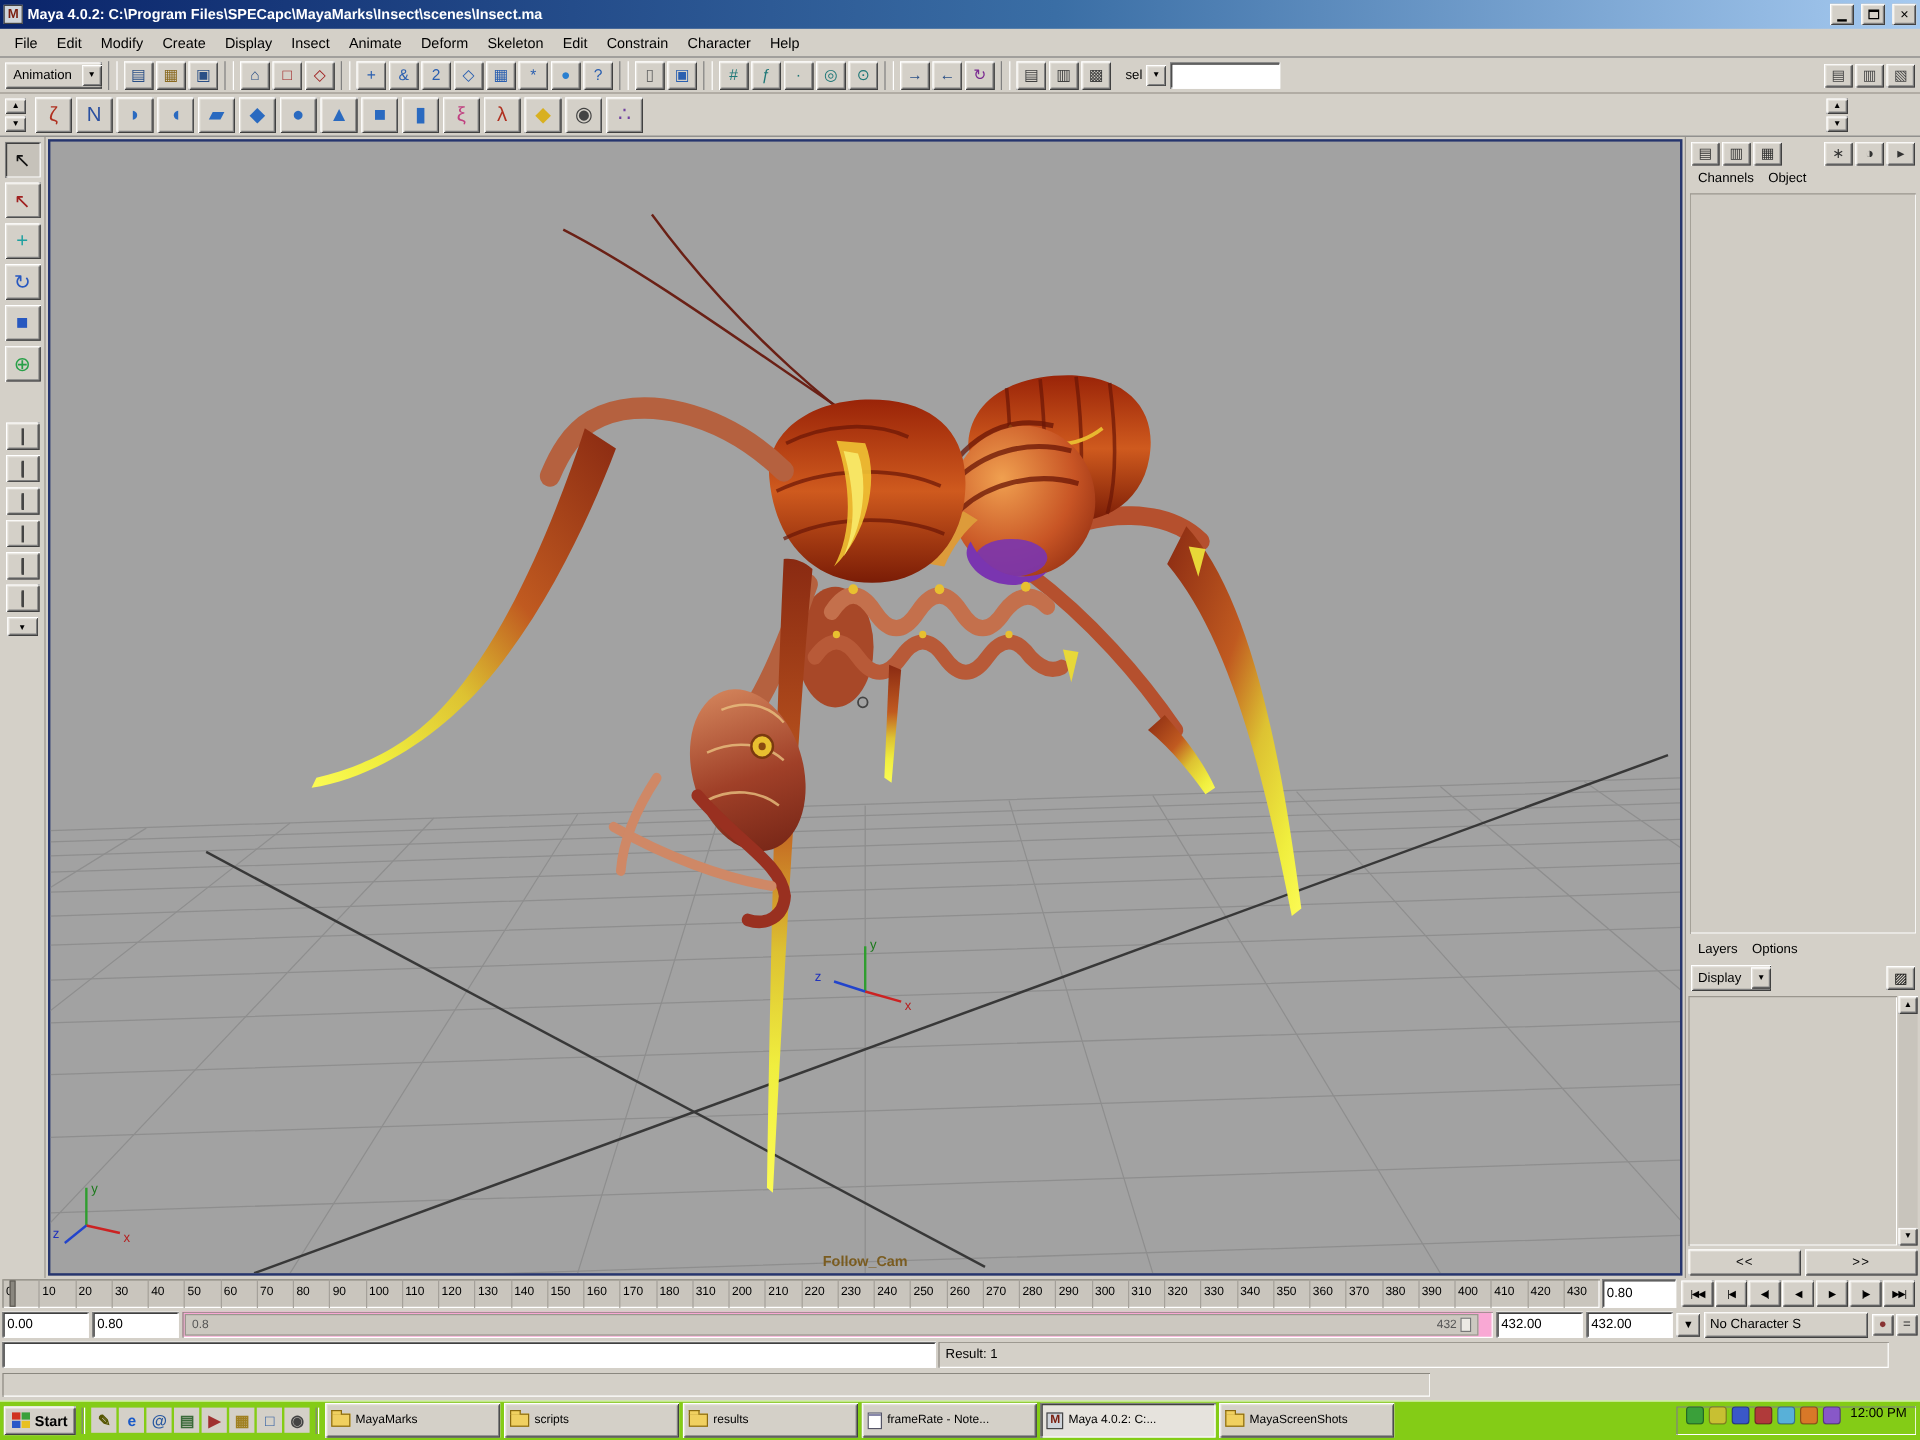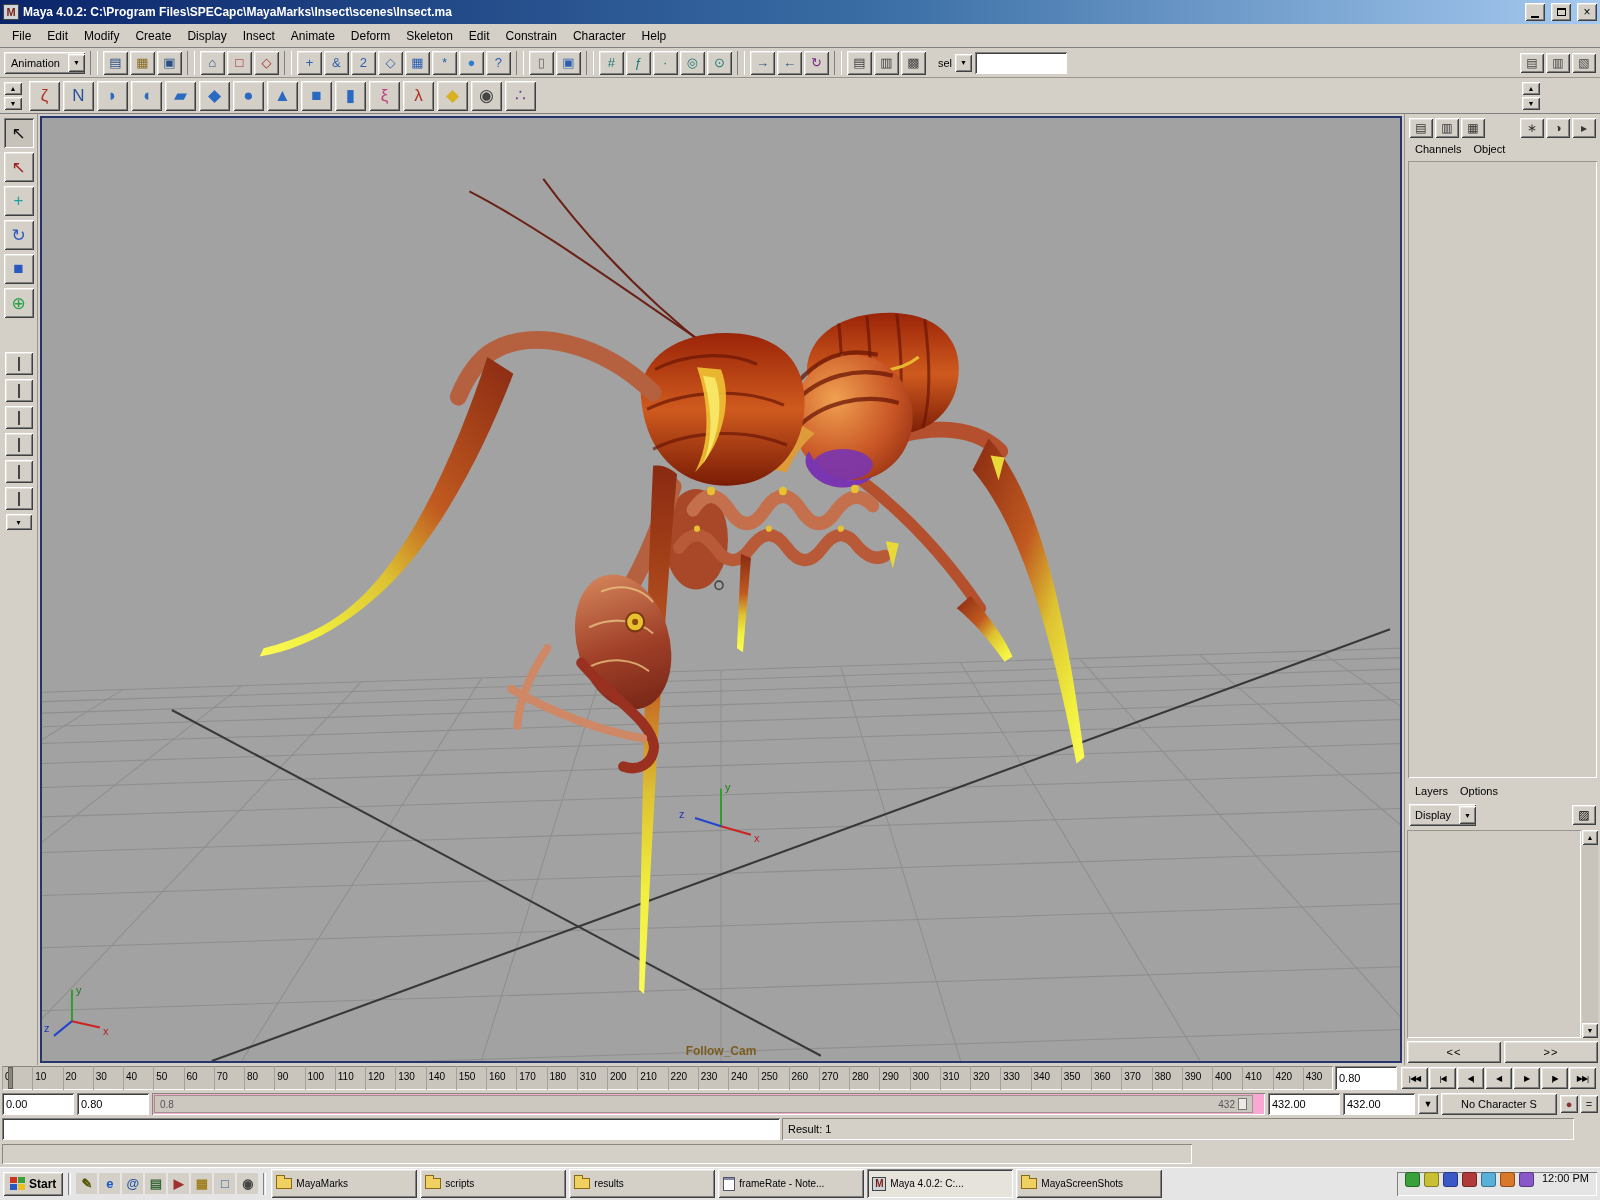--- a/index.html
+++ b/index.html
@@ -105,32 +105,32 @@
   .pb-btn{width:27px;height:22px;font-size:8px;display:flex;align-items:center;justify-content:center;letter-spacing:-1px}
 
   
   .rangerow{flex:0 0 26px;display:flex;align-items:center;gap:3px;padding:1px 2px}
   .rs-field{width:72px}
   .rs-track{flex:1;position:relative;align-self:stretch;margin:1px 0;background:#f9a8d4;box-shadow:inset 1px 1px 0 #8a877f,inset -1px -1px 0 #fff}
   .rs-bar{position:absolute;top:2px;bottom:2px;left:2px;right:12px;background:#ccc8c0;border:1px solid #9a968e;display:flex;justify-content:space-between;align-items:center;padding:0 5px;font-size:10px;color:#555}
   .rs-end{display:flex;align-items:center;gap:3px}
   .rs-endbox{width:9px;height:12px;background:#eceae4;border:1px solid #777}
   .rs-arrow{width:20px;height:20px;display:flex;align-items:center;justify-content:center;font-size:9px}
-  .char-menu{width:116px;height:22px;display:flex;align-items:center;padding:0 20px;background:#d4d0c8;white-space:nowrap;overflow:hidden}
+  .char-menu{width:137px;height:22px;display:flex;align-items:center;padding:0 5px;background:#d4d0c8;white-space:nowrap;overflow:hidden}
   .mini-icon{width:18px;height:18px;display:flex;align-items:center;justify-content:center;font-size:11px}
 
   
   .cmdrow{flex:0 0 24px;display:flex;gap:2px;padding:1px 2px}
   .cmd-input{flex:0 0 778px;height:auto}
   .cmd-result{flex:1;margin-right:24px;display:flex;align-items:center;padding:0 6px;background:#d4d0c8;box-shadow:inset 1px 1px 0 #8a877f,inset -1px -1px 0 #fff}
   .helprow{flex:0 0 26px;display:flex;align-items:center;padding:2px}
   .help-field{width:1190px;height:20px;background:#d4d0c8;box-shadow:inset 1px 1px 0 #8a877f,inset -1px -1px 0 #fff}
 
   
-  .taskbar{flex:0 0 30px;display:flex;align-items:center;gap:3px;padding:2px 3px;box-shadow:inset 0 1px 0 #fff;background:#e5e5e5}
+  .taskbar{flex:0 0 30px;display:flex;align-items:center;gap:3px;padding:2px 3px;box-shadow:inset 0 1px 0 #fff;background:#84cc16}
   .start-btn{height:24px;display:flex;align-items:center;gap:4px;padding:0 7px;font-weight:bold;font-size:12px}
   .winflag{width:15px;height:13px;display:grid;grid-template-columns:1fr 1fr;grid-template-rows:1fr 1fr;gap:1px}
   .winflag span:nth-child(1){background:#d03420}.winflag span:nth-child(2){background:#3aa03a}
   .winflag span:nth-child(3){background:#2858c8}.winflag span:nth-child(4){background:#e8c020}
   .tb-sep{width:3px;height:22px;border-left:1px solid #808080;border-right:1px solid #fff;margin:0 2px}
   .ql{display:flex;gap:2px;align-items:center}
   .ql-icon{width:21px;height:21px;display:flex;align-items:center;justify-content:center;font-size:13px;font-weight:bold}
   .task-btn{width:146px;height:29px;display:flex;align-items:center;gap:4px;padding:0 5px;overflow:hidden;white-space:nowrap;font-size:10px}
   .task-btn.pressed{box-shadow:inset 1px 1px 0 #808080,inset -1px -1px 0 #fff,inset 2px 2px 0 #404040;background:#e6e3dd}
   .task-icon{flex:0 0 auto;position:relative}

